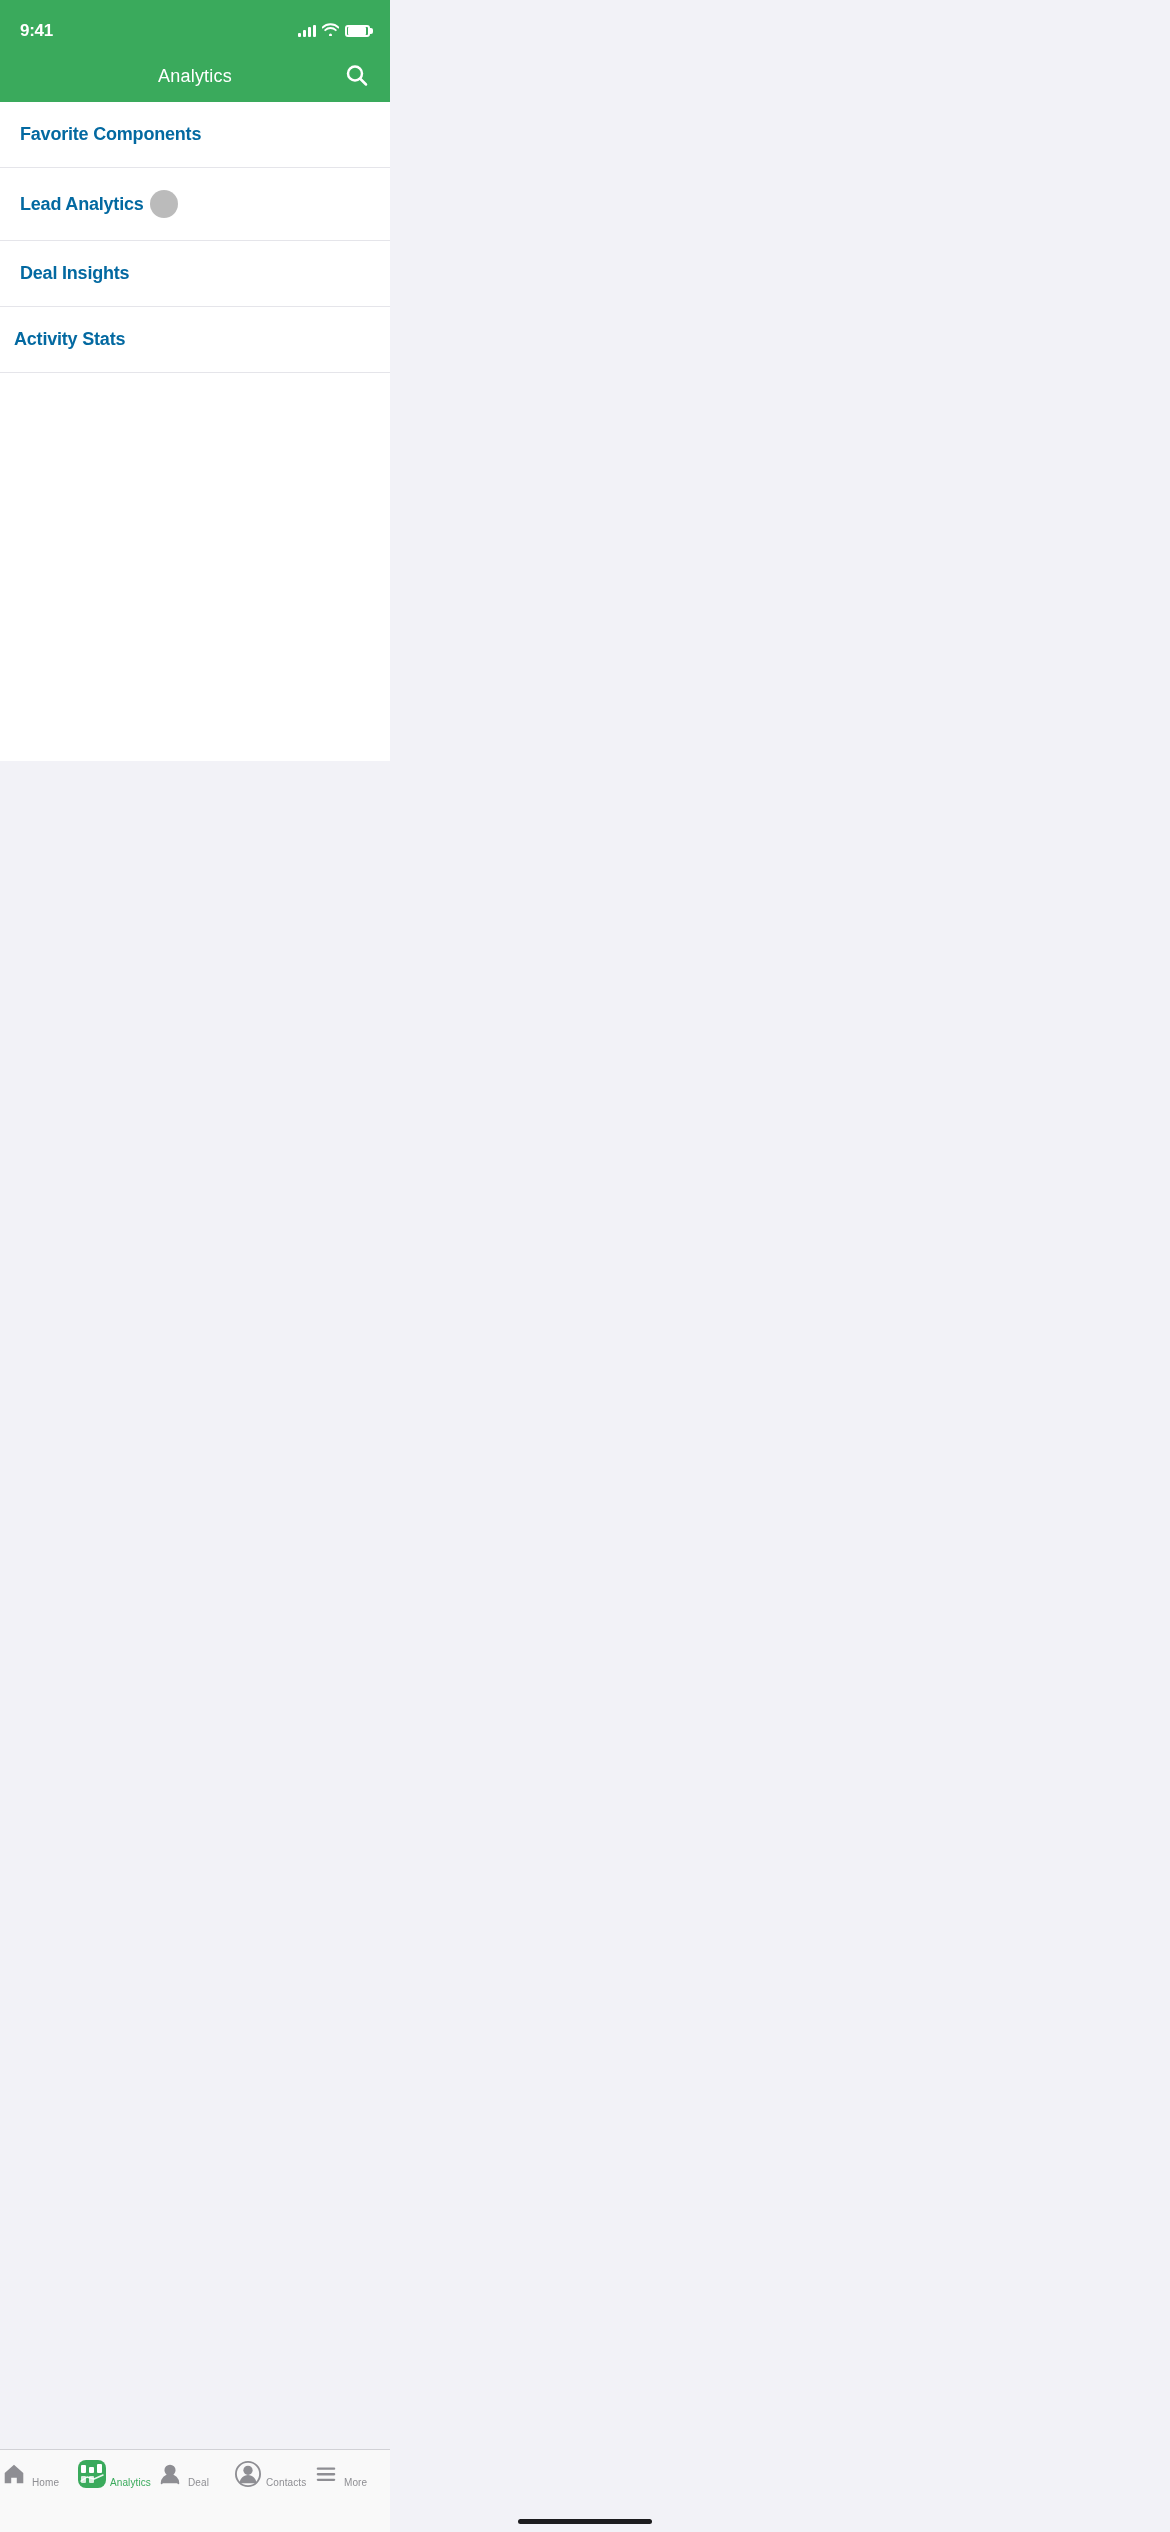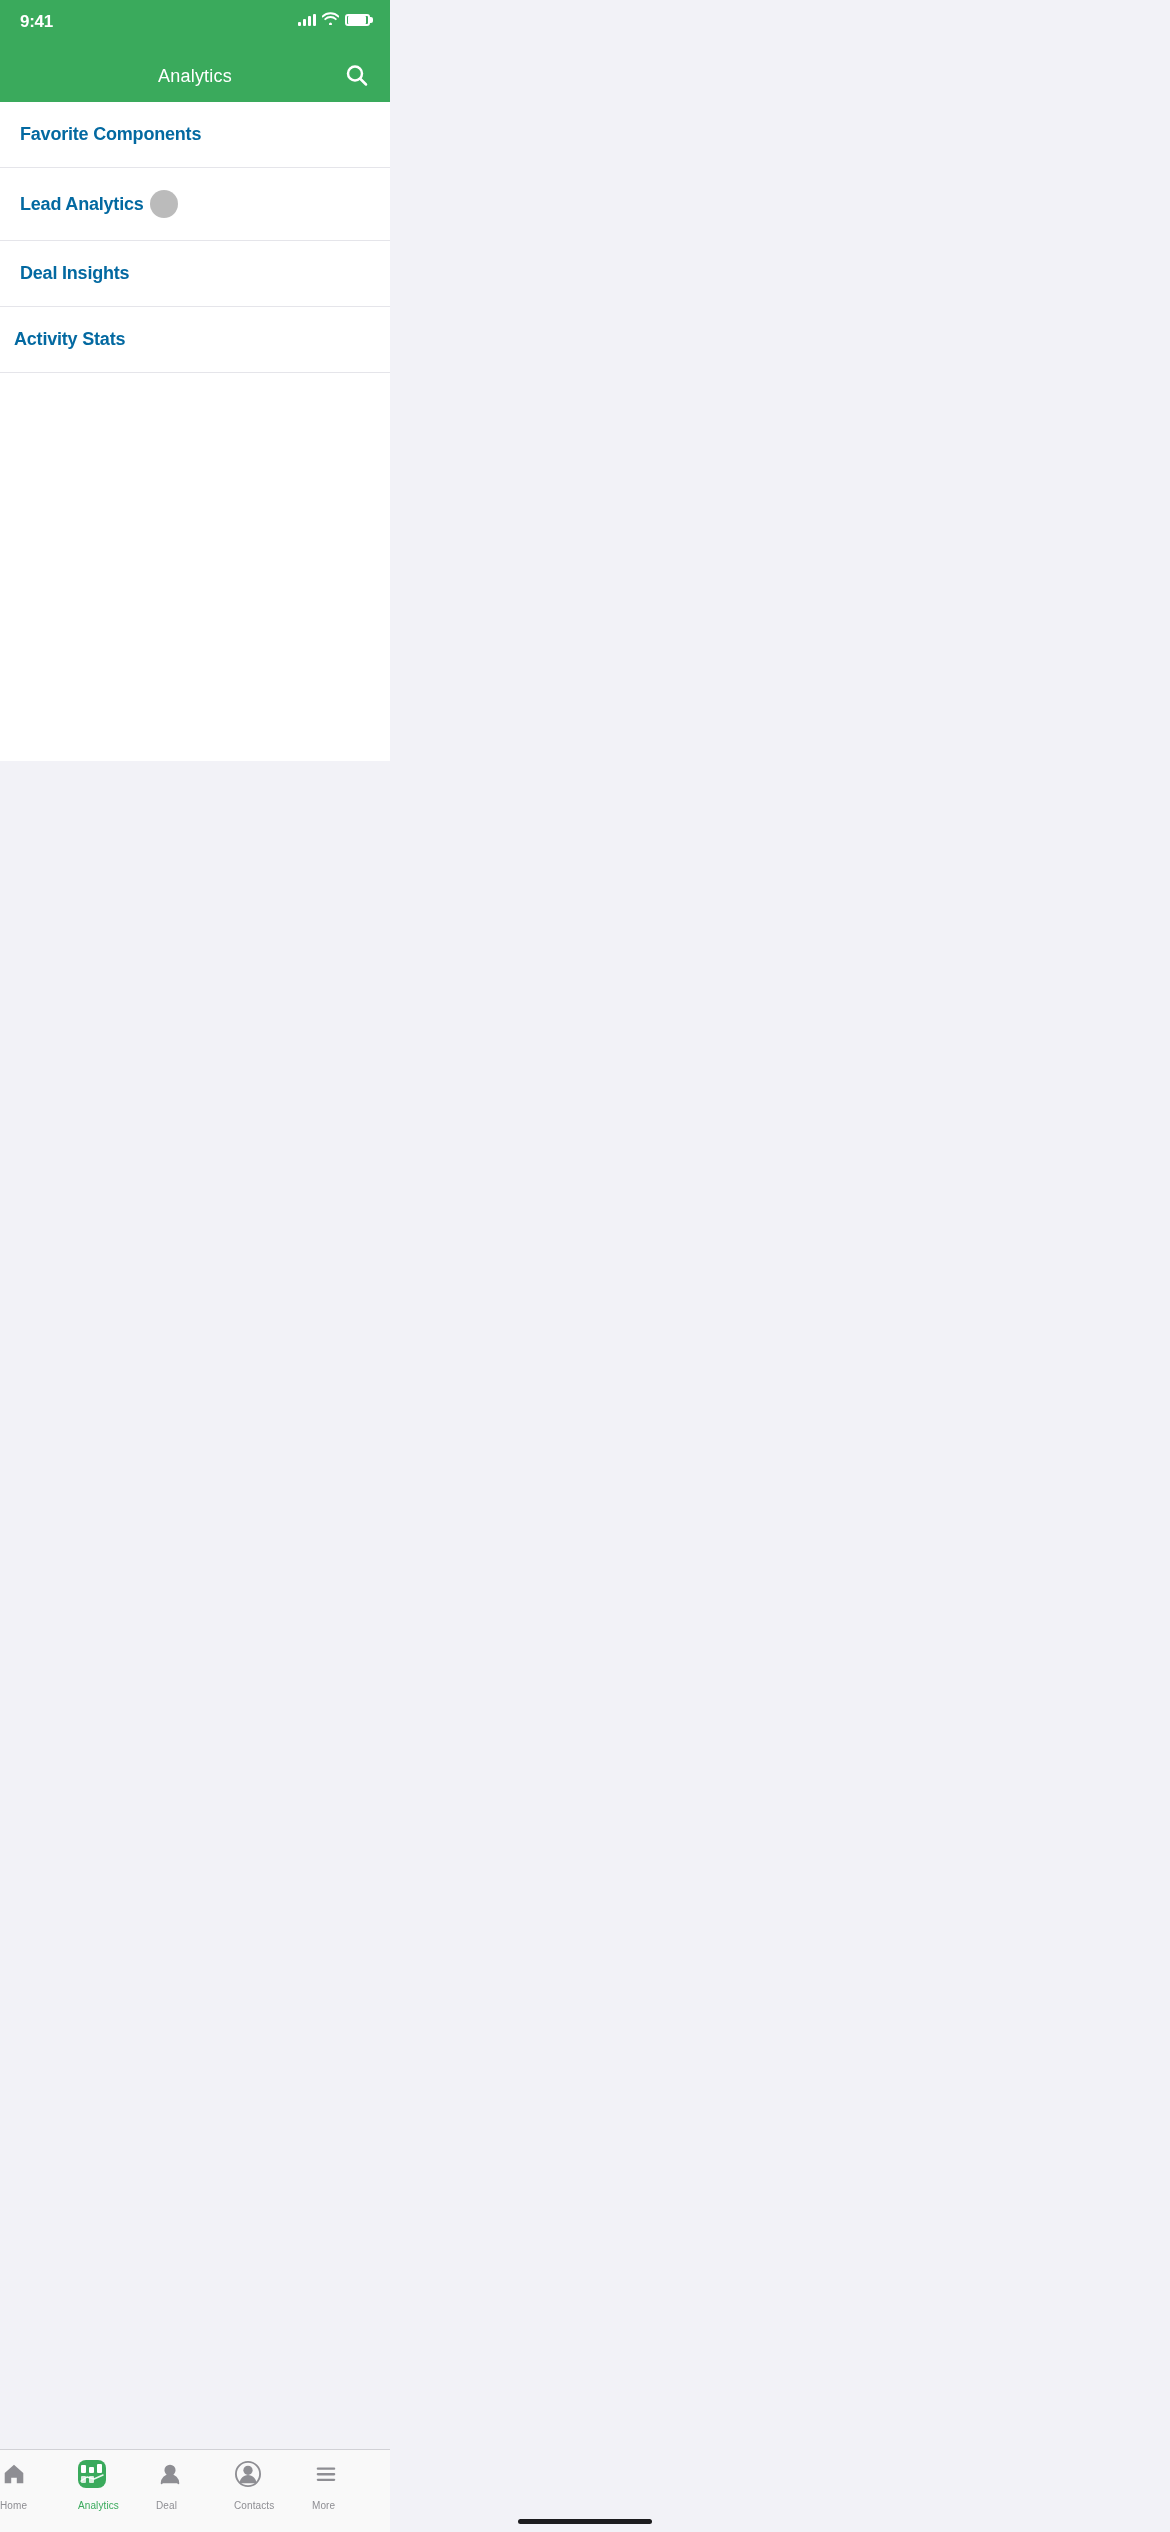--- a/index.html
+++ b/index.html
@@ -17,21 +17,21 @@
       font-family: -apple-system, BlinkMacSystemFont, 'SF Pro Display', 'Helvetica Neue', sans-serif;
       overflow: hidden;
       position: relative;
     }
 
     
     .status-bar {
       background: #3aaa5c;
       height: 50px;
       display: flex;
-      align-items: flex-start;
+      align-items: center;
       justify-content: space-between;
       padding: 12px 20px 0;
     }
 
     .status-time {
       color: white;
       font-size: 17px;
       font-weight: 600;
       letter-spacing: -0.3px;
     }
@@ -171,23 +171,22 @@
       border-top: 1px solid #d1d1d6;
       display: flex;
       align-items: flex-start;
       justify-content: space-around;
       padding: 10px 0 0;
       height: 83px;
     }
 
     .tab-item {
       display: flex;
-      flex-direction: column;
-      align-items: flex-start;
-      gap: 12px;
+      align-items: flex-end;
+      gap: 4px;
       flex: 1;
       cursor: pointer;
       padding-bottom: 10px;
     }
 
     .tab-icon {
       width: 28px;
       height: 28px;
       display: flex;
       align-items: center;

